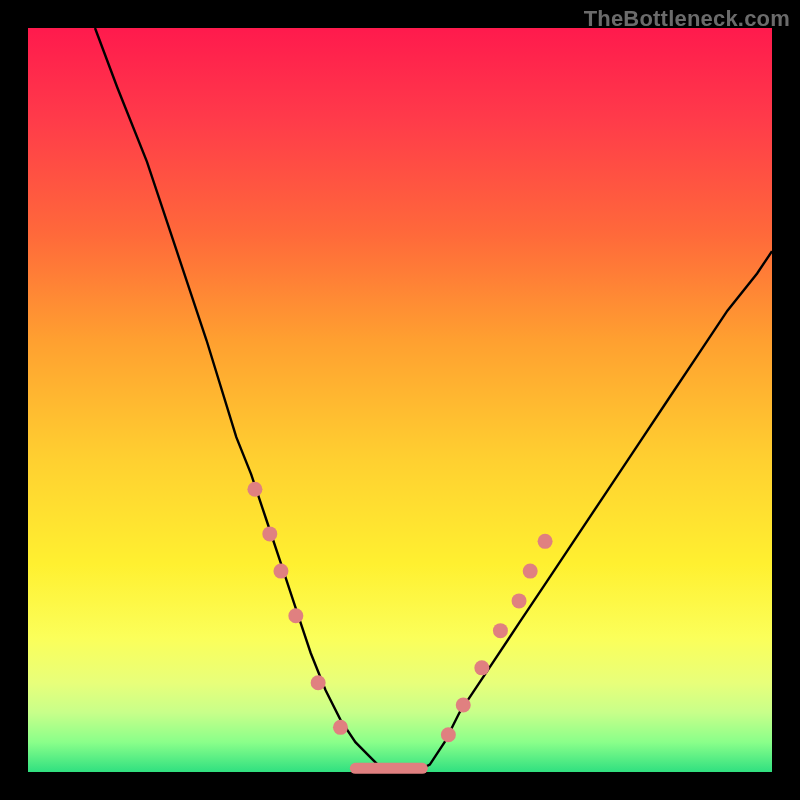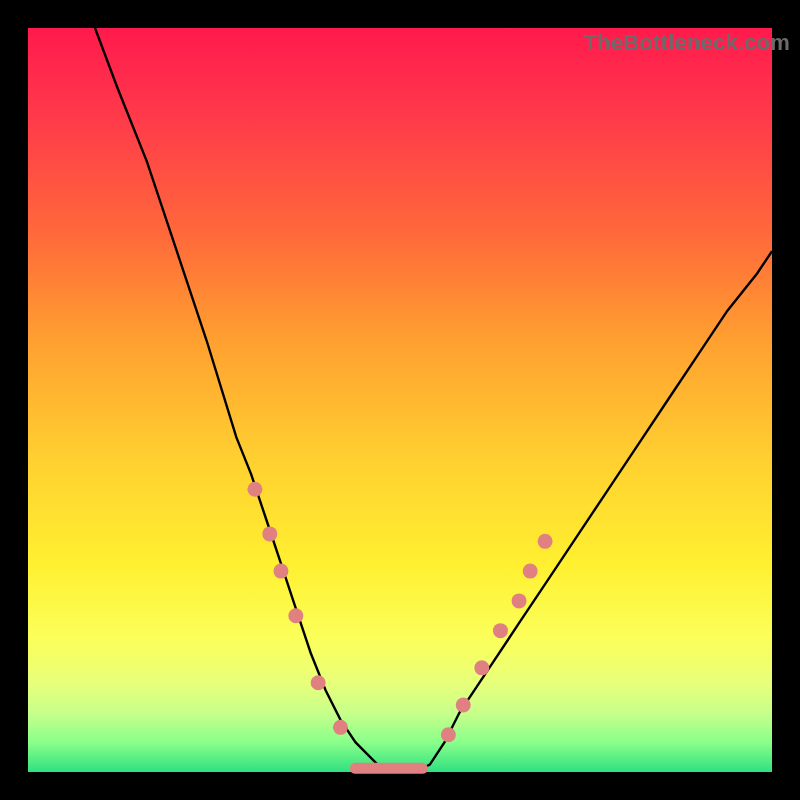--- a/index.html
+++ b/index.html
@@ -31,21 +31,20 @@
   }
   .watermark {
     position: absolute;
     top: 6px;
     right: 10px;
     font-family: Arial, Helvetica, sans-serif;
     font-size: 22px;
     font-weight: bold;
     color: #6b6b6b;
     letter-spacing: 0.2px;
-    margin-top: 24px;
   }
   svg.curve {
     position: absolute;
     left: 0; top: 0;
     width: 100%; height: 100%;
     overflow: visible;
   }
   .curve-path {
     fill: none;
     stroke: #000;

